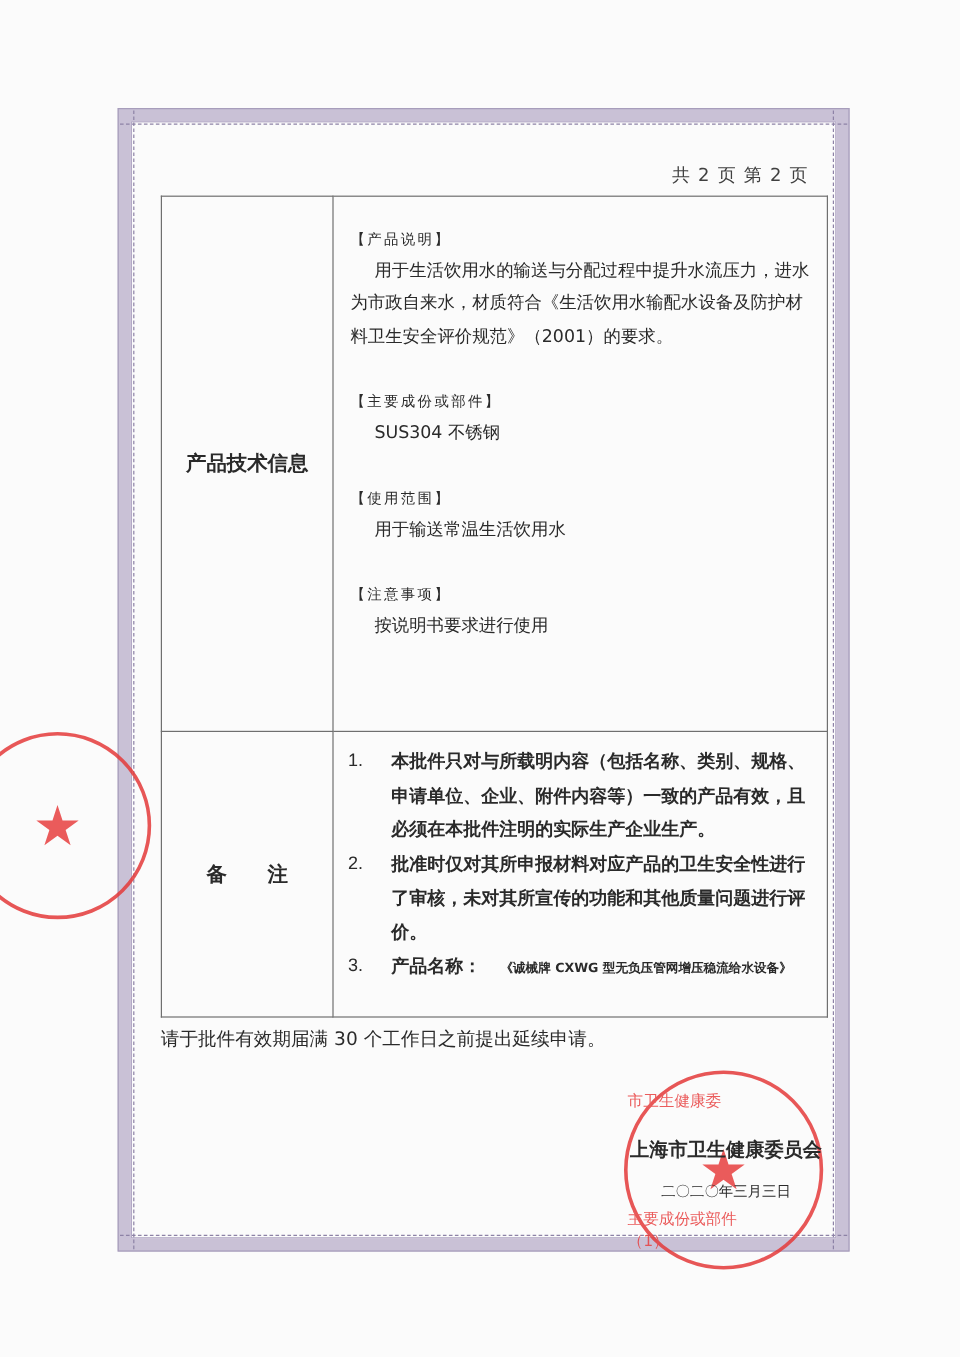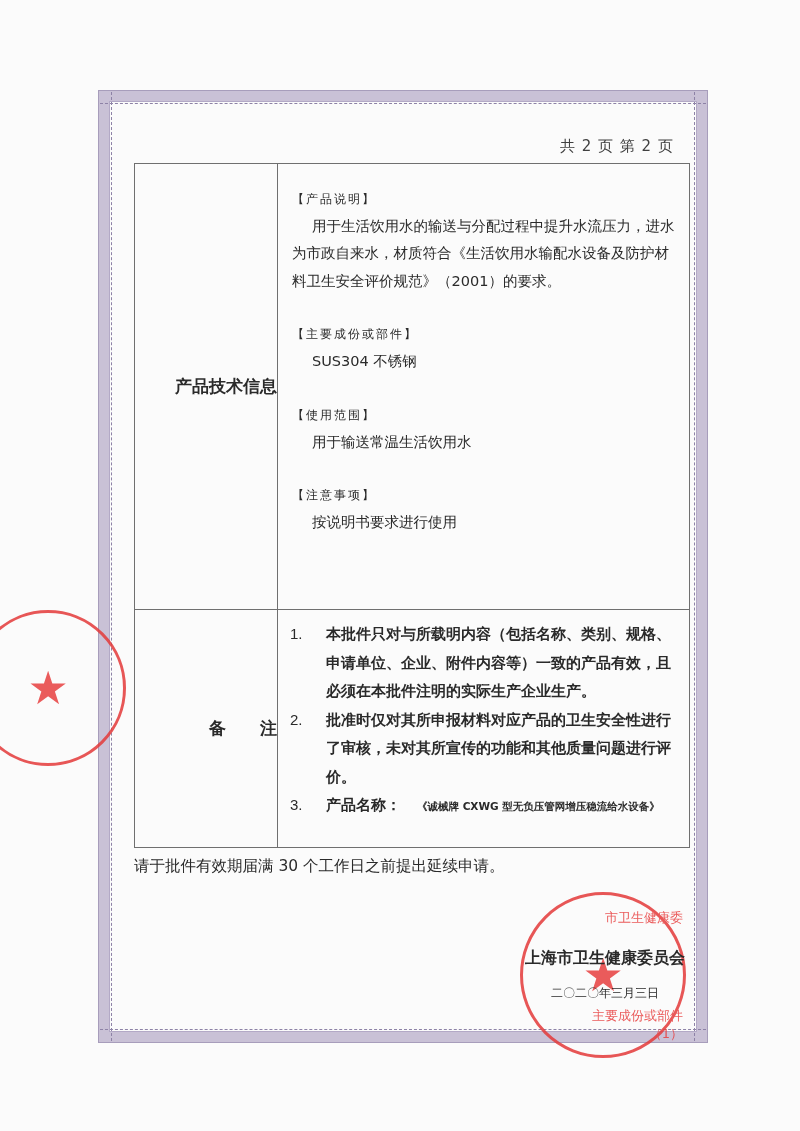--- a/index.html
+++ b/index.html
@@ -6,42 +6,42 @@
   body { width:800px; height:1131px; background:#fbfbfb; position:relative; overflow:hidden;
          font-family:"DejaVu Sans", sans-serif; color:#2a2a2a; }
   .frame { position:absolute; left:98px; top:90px; width:610px; height:953px; box-sizing:border-box;
            border:11px solid #c9c1d6; outline:1px solid #a79dbb; outline-offset:-1px; }
   .frame::before { content:""; position:absolute; inset:2px -9px; border-top:1px dashed #8d82a6; border-bottom:1px dashed #8d82a6; }
   .frame::after { content:""; position:absolute; inset:-9px 2px; border-left:1px dashed #8d82a6; border-right:1px dashed #8d82a6; }
   .frame-inner { position:absolute; inset:0; border:1px solid #b3a9c6; }
   .page-no { position:absolute; left:560px; top:137px; font-size:15px; letter-spacing:1px; color:#404040; }
   table.main { position:absolute; left:134px; top:163px; width:556px; border-collapse:collapse; }
   table.main td { border:1.5px solid #6f6f6f; vertical-align:top; padding:0; }
-  td.label { width:142px; text-align:right; vertical-align:middle !important; font-weight:bold; font-size:17px; }
+  td.label { width:142px; text-align:center; vertical-align:middle !important; font-weight:bold; font-size:17px; }
   .row1 { height:446px; }
   .row2 { height:238px; }
   .content { padding:24px 12px 0 14px; font-size:14.5px; line-height:1.9; }
   .sec-title { font-family:"DejaVu Serif", serif; font-size:12px; letter-spacing:2px; margin-bottom:2px; }
   .sec-body { padding-left:20px; }
   .sec-body.para { text-indent:20px; padding-left:0; }
   .sec-gap { height:28px; }
   .notes { padding:10px 12px 0 12px; font-weight:bold; font-size:15px; line-height:1.9; }
   .note { display:flex; }
   .note .num { width:36px; flex:none; font-family:"Liberation Sans", sans-serif; font-weight:normal; }
   .note .txt { flex:1; }
   .pname { font-weight:bold; font-size:10.5px; margin-left:16px; }
   .footer-note { position:absolute; left:134px; top:856px; font-size:15.5px; }
   .sig { position:absolute; right:115px; top:948px; text-align:center; font-family:"DejaVu Serif", serif; }
   .sig .org { font-size:16px; font-weight:bold; }
   .sig .date { font-size:12px; margin-top:16px; }
   .seal { position:absolute; border:3px solid #e43a3a; border-radius:50%; color:#e84040; opacity:0.85; }
   .seal-main { left:520px; top:892px; width:160px; height:160px; }
   .seal-left { left:-30px; top:610px; width:150px; height:150px; }
   .seal .star { position:absolute; left:50%; top:50%; transform:translate(-50%,-50%); font-size:46px; line-height:1; }
-  .seal .st { position:absolute; font-size:13px; left:0; right:0; text-align:right; }
+  .seal .st { position:absolute; font-size:13px; left:0; right:0; text-align:left; }
 </style>
 </head>
 <body>
 
 <div class="frame">
     <div class="frame-inner"></div>
   </div>
 
 <div class="page-no">共 2 页  第 2 页</div>
 

